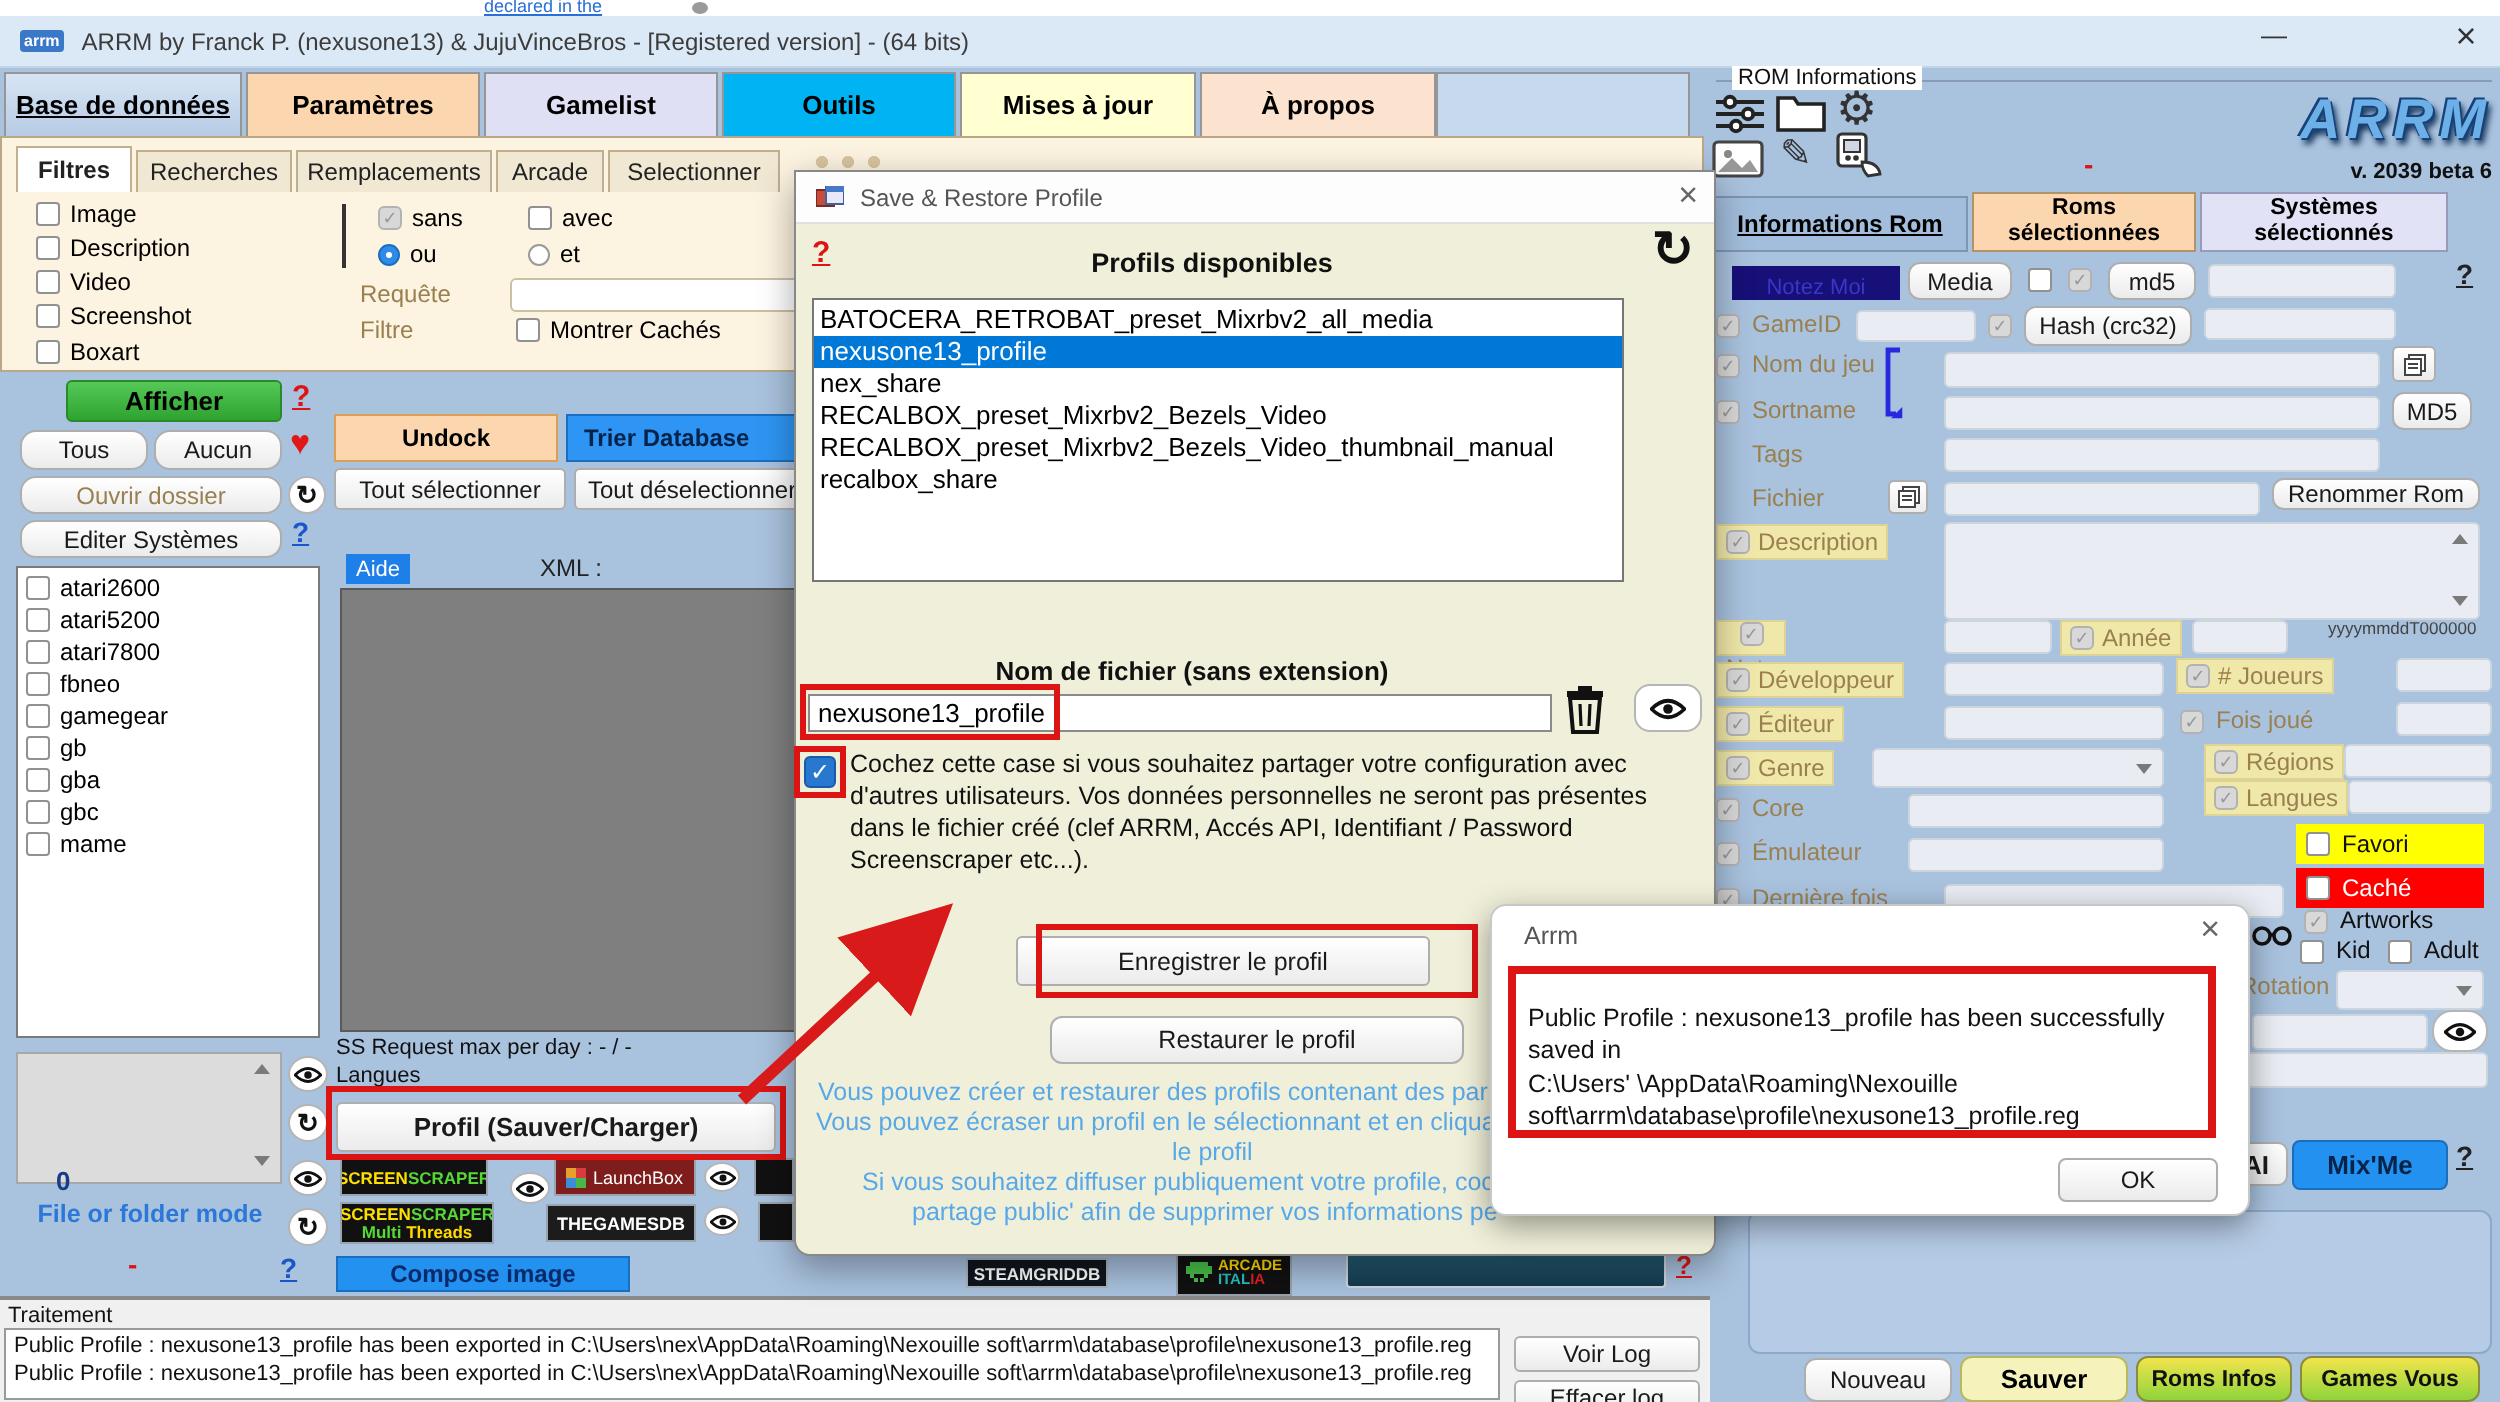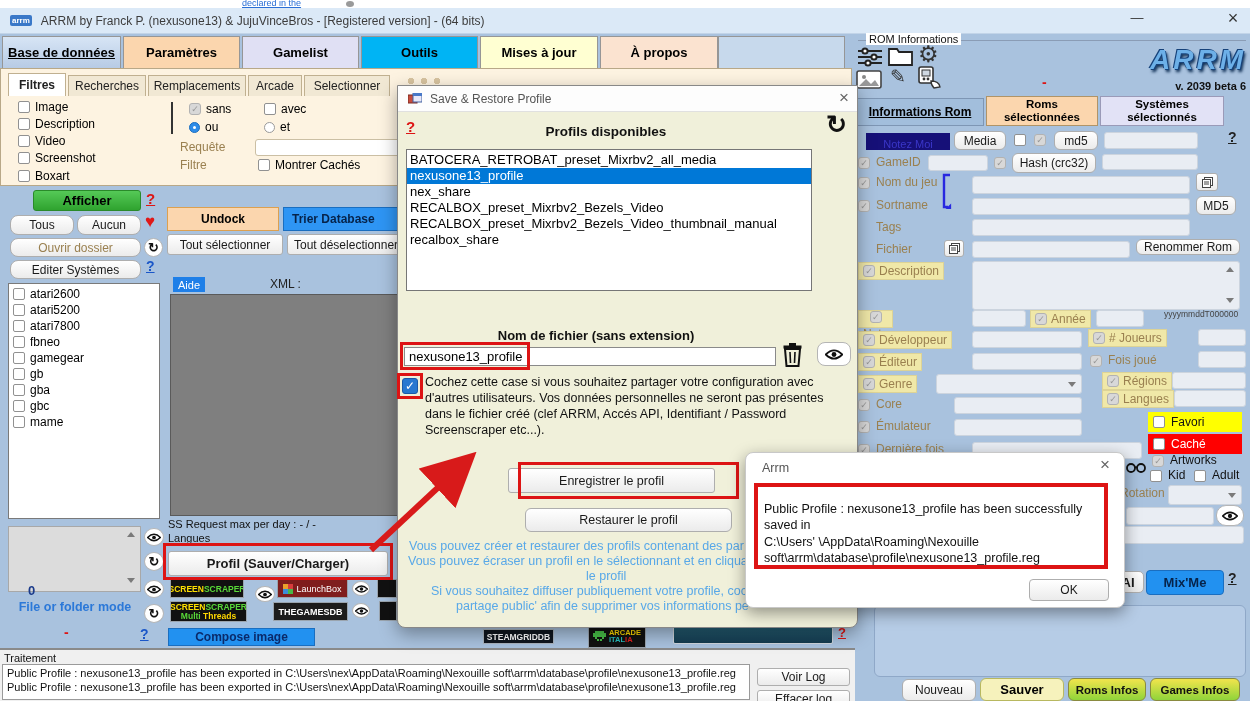--- a/index.html
+++ b/index.html
@@ -544,21 +544,21 @@
   <div class="abs btn" style="left:902px;top:679px;width:74px;height:22px;border-radius:6px;">
       <span>Nouveau</span>
     </div>
   <div class="abs" style="left:980px;top:678px;width:84px;height:23px;background:#f6f2bc;border:1px solid #b8b860;border-radius:6px;display:flex;align-items:center;justify-content:center;font-weight:700;font-size:13px;">
       <span>Sauver</span>
     </div>
   <div class="abs" style="left:1068px;top:678px;width:78px;height:23px;background:linear-gradient(#f2e44c,#8fd43a);border:1px solid #8a8a40;border-radius:6px;display:flex;align-items:center;justify-content:center;font-weight:700;font-size:11.5px;color:#111;">
       <span>Roms Infos</span>
     </div>
   <div class="abs" style="left:1150px;top:678px;width:90px;height:23px;background:linear-gradient(#f2e44c,#8fd43a);border:1px solid #8a8a40;border-radius:6px;display:flex;align-items:center;justify-content:center;font-weight:700;font-size:11.5px;color:#111;">
-      <span>Games Infos</span>
+      <span>Games Vous</span>
     </div>
 
   <div class="abs" style="left:0;top:648px;width:855px;height:53px;background:#f0f0f0;border-top:2px solid #8a8a8a;"></div>
   <div class="abs" style="left:4px;top:652px;font-size:11px;color:#111;">Traitement</div>
   <div class="abs" style="left:2px;top:664px;width:748px;height:36px;background:#fff;border:1px solid #9a9a9a;overflow:hidden;">
     <div style="font-size:11px;color:#111;white-space:nowrap;padding:2px 4px 0;">Public Profile : nexusone13_profile has been exported in C:\Users\nex\AppData\Roaming\Nexouille soft\arrm\database\profile\nexusone13_profile.reg</div>
     <div style="font-size:11px;color:#111;white-space:nowrap;padding:2px 4px 0;">Public Profile : nexusone13_profile has been exported in C:\Users\nex\AppData\Roaming\Nexouille soft\arrm\database\profile\nexusone13_profile.reg</div>
   </div>
   <div class="abs btn" style="left:757px;top:668px;width:93px;height:18px;">
       <span>Voir Log</span>

